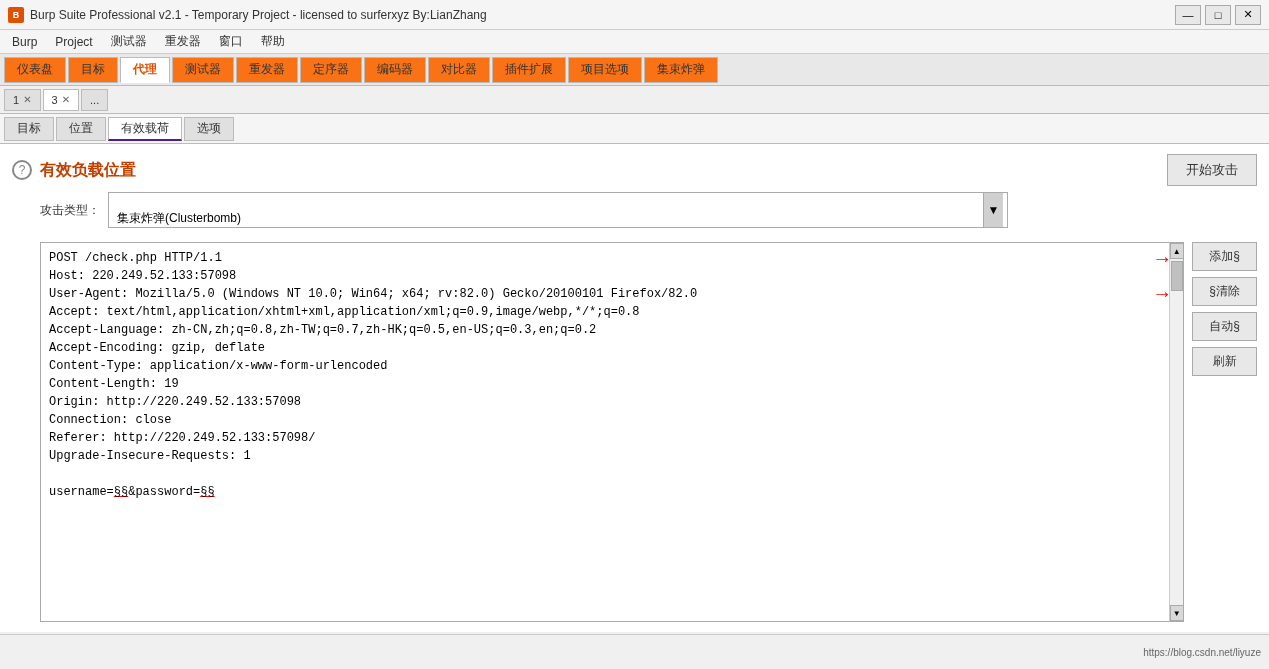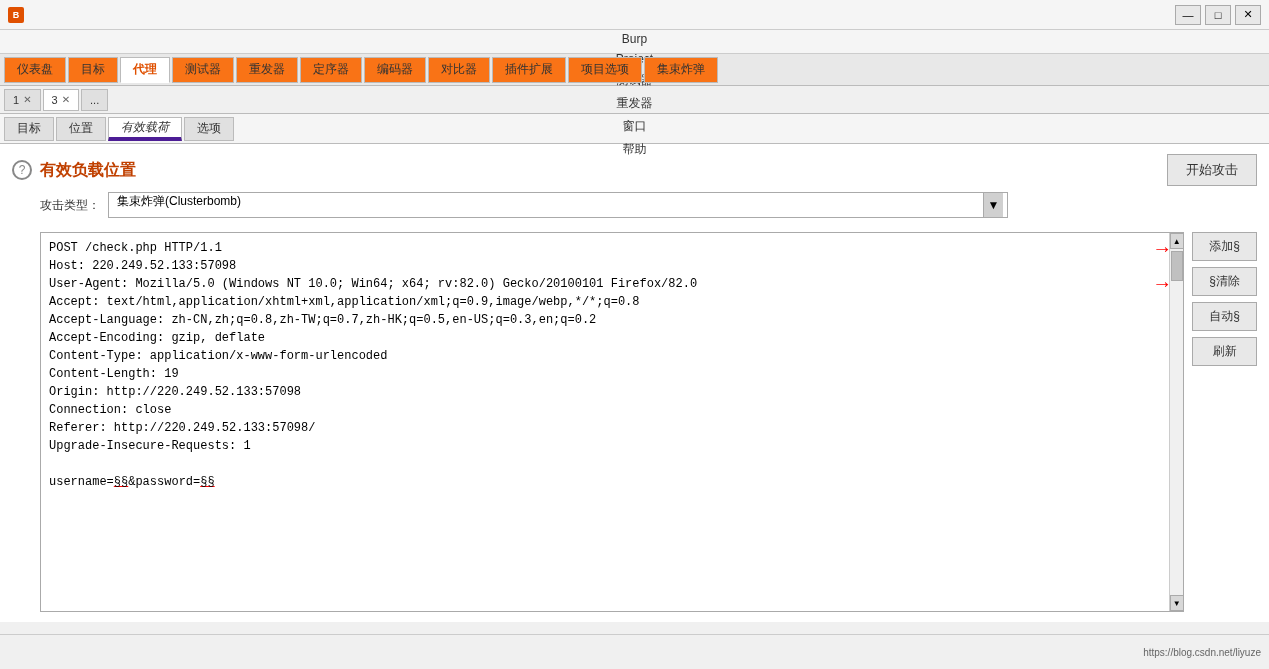--- a/index.html
+++ b/index.html
@@ -63,21 +63,20 @@
 
     
     .menu-bar {
       background: #f5f5f5;
       height: 24px;
       display: flex;
       align-items: center;
       padding: 0 4px;
       border-bottom: 1px solid #ccc;
       gap: 2px;
-      flex-direction: column;
     }
     .menu-item {
       padding: 2px 8px;
       cursor: pointer;
       font-size: 12px;
       color: #333;
     }
 
     
     .main-tabs {
@@ -149,21 +148,21 @@
       padding: 3px 12px;
       border: 1px solid #bbb;
       background: #e0e0e0;
       cursor: pointer;
       font-size: 12px;
       color: #333;
       height: 24px;
       display: flex;
       align-items: center;
     }
-    .section-tab.active { background: #fff; border-bottom: 4px solid #4c1d95; font-style: italic; }
+    .section-tab.active { background: #fff; border-bottom: 2px solid #4c1d95; }
 
     
     .page-title-row {
       display: flex;
       align-items: center;
       gap: 8px;
       margin-bottom: 6px;
     }
     .help-icon {
       width: 20px;
@@ -328,20 +327,21 @@
     }
   </style>
 </head>
 <body>
 
 <div class="title-bar">
   <div class="title-bar-left">
     <div class="title-bar-icon">
       <span>B</span>
     </div>
+    <span class="title-text">Burp Suite Professional v2.1 - Temporary Project - licensed to surferxyz By:LianZhang</span>
   </div>
   <div class="title-bar-controls">
     <button class="title-btn">—</button>
     <button class="title-btn">□</button>
     <button class="title-btn close">✕</button>
   </div>
 </div>
 
 <div class="menu-bar">
   <span class="menu-item">Burp</span>
@@ -391,21 +391,21 @@
 
   <div class="page-title-row">
     <div class="help-icon">?</div>
     <span class="page-title">有效负载位置</span>
     <button class="start-attack-btn">开始攻击</button>
   </div>
 
 
   <div class="attack-type-row">
     <span class="attack-type-label">攻击类型：</span>
-    <div class="attack-type-select" style="display:flex; align-items:flex-start; border:1px solid #aaa; flex:1; max-width:900px; height:26px;">
+    <div class="attack-type-select" style="display:flex; align-items:flex-end; border:1px solid #aaa; flex:1; max-width:900px; height:36px;">
       <span style="flex:1; padding-left:4px; font-size:12px;">集束炸弹(Clusterbomb)</span>
       <div class="dropdown-arrow">▼</div>
     </div>
   </div>
 
   <div class="request-section">
 
     <div class="request-textarea-wrapper">
       <div class="request-content">POST /check.php HTTP/1.1
 Host: 220.249.52.133:57098

